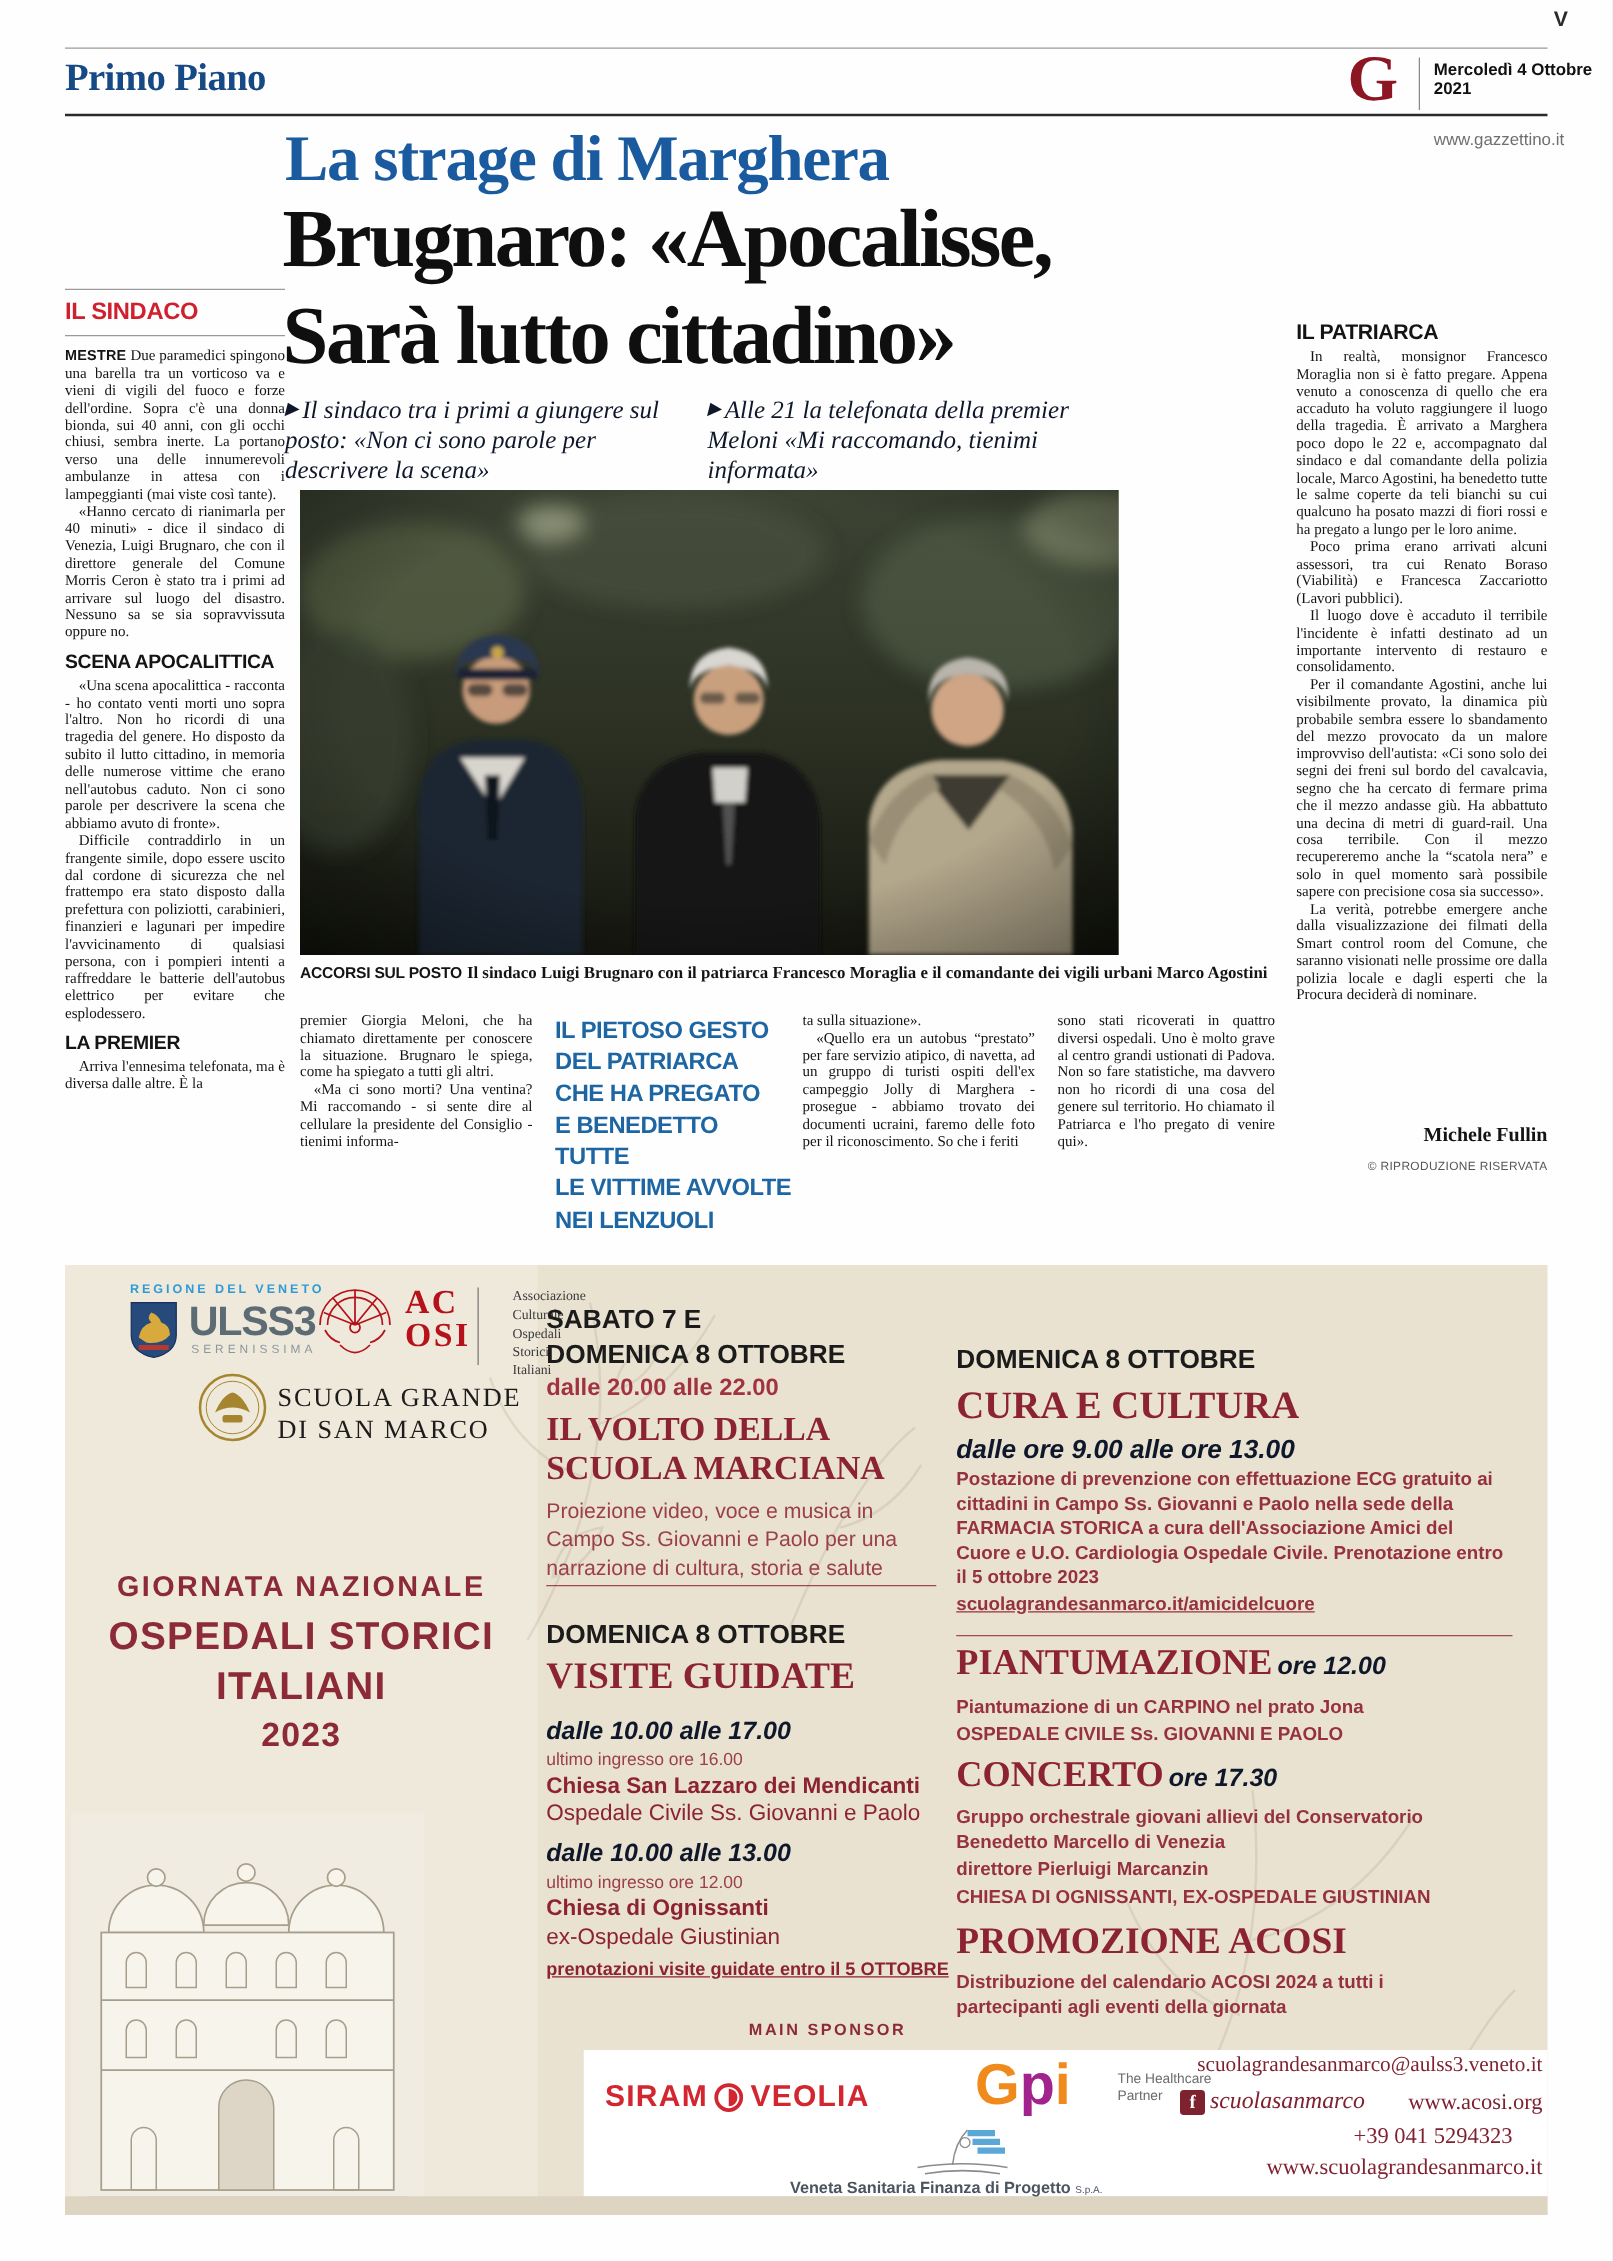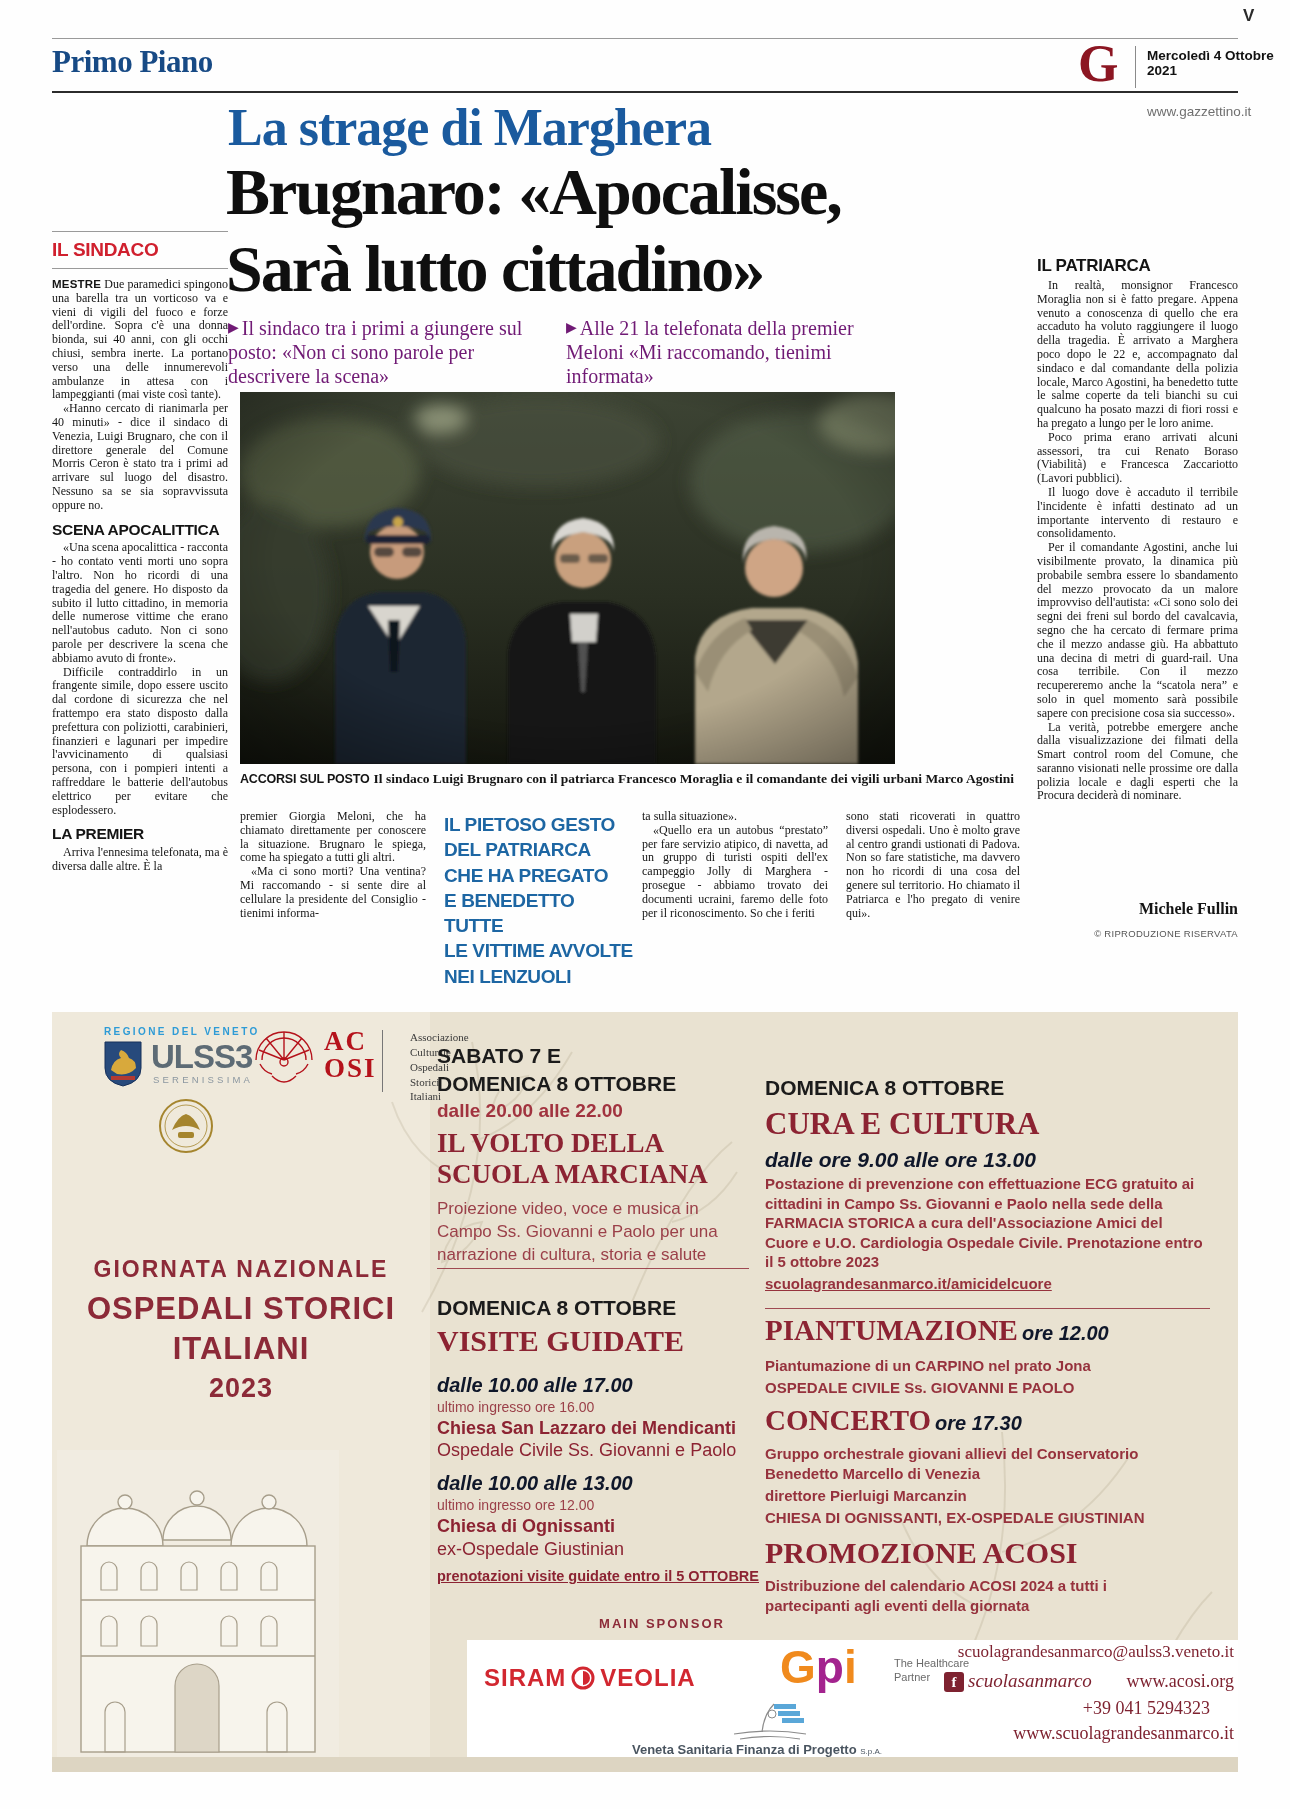--- a/index.html
+++ b/index.html
@@ -10,21 +10,21 @@
   .pl{white-space:pre-line;}
   
   .pagenum{font-family:"Liberation Sans",sans-serif;font-weight:700;font-size:17px;color:#2b2b2b;}
   .section-title{font-weight:700;font-size:31px;color:#174a85;letter-spacing:-0.5px;}
   .glogo{font-weight:700;font-size:52px;color:#8c1622;line-height:1;}
   .mast-date{font-family:"Liberation Sans",sans-serif;font-weight:700;font-size:13.5px;color:#111;}
   .mast-site{font-family:"Liberation Sans",sans-serif;font-size:13.5px;color:#6f6f6f;}
   
   .kicker{font-weight:700;font-size:52px;color:#1a5a9e;letter-spacing:-1px;}
   .headline{font-weight:700;font-size:66px;line-height:77px;color:#0f0f0f;letter-spacing:-2px;}
-  .standfirst{font-size:20px;line-height:1.2;color:#701a75;}
+  .standfirst{font-size:20px;line-height:1.2;color:#0f172a;font-style:italic;}
   .standfirst .tri{font-size:14px;position:relative;top:-3px;margin-right:3px;}
   .redlabel{font-family:"Liberation Sans",sans-serif;font-weight:700;font-size:19px;color:#d0202e;letter-spacing:-0.3px;}
   .blacklabel{font-family:"Liberation Sans",sans-serif;font-weight:700;font-size:17px;color:#141414;letter-spacing:-0.3px;}
   .col{font-size:12px;line-height:1.15;text-align:justify;color:#141414;}
   .col p{margin:0;}
   .col p.ind{text-indent:11px;}
   .col .sub{font-family:"Liberation Sans",sans-serif;font-weight:700;font-size:15.5px;letter-spacing:-0.3px;
             margin:8px 0 3px;text-align:left;text-indent:0;}
   .dateline{font-family:"Liberation Sans",sans-serif;font-weight:700;font-size:11.5px;letter-spacing:0.2px;}
   .callout{font-family:"Liberation Sans",sans-serif;font-weight:700;font-size:19px;line-height:1.33;
@@ -255,20 +255,22 @@
 Storici
 Italiani</div>
 
     <svg class="abs" style="left:106px;top:86px;" width="56" height="56" viewBox="0 0 56 56">
       <circle cx="28" cy="28" r="26" fill="none" stroke="#a5852e" stroke-width="2"></circle>
       <circle cx="28" cy="28" r="21" fill="none" stroke="#a5852e" stroke-width="0.8"></circle>
       <path d="M14,32 Q20,18 28,16 Q36,18 42,32 Q35,28 28,28 Q21,28 14,32 Z" fill="#a5852e"></path>
       <circle cx="28" cy="22" r="5" fill="#a5852e"></circle>
       <rect x="20" y="34" width="16" height="6" rx="2" fill="#a5852e"></rect>
     </svg>
+    <div class="abs scuola-name pl" style="left:170px;top:94px;">SCUOLA GRANDE
+DI SAN MARCO</div>
 
     <div class="abs" style="left:0;top:244px;width:378px;text-align:center;">
       <div class="ad-title-1">GIORNATA NAZIONALE</div>
       <div class="ad-title-2" style="margin-top:8px;">OSPEDALI STORICI</div>
       <div class="ad-title-2" style="margin-top:4px;">ITALIANI</div>
       <div class="ad-title-2" style="margin-top:6px;font-size:27px;">2023</div>
     </div>
 
     <svg class="abs" style="left:5px;top:438px;" width="282" height="322" viewBox="0 0 282 322">
       <rect x="0" y="0" width="282" height="322" fill="#f2efe6" opacity="0.55"></rect>

